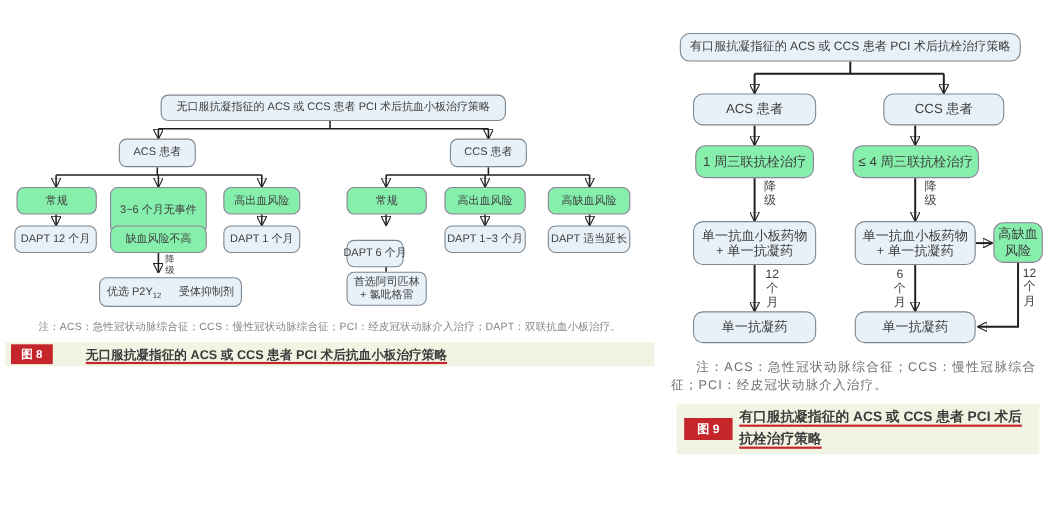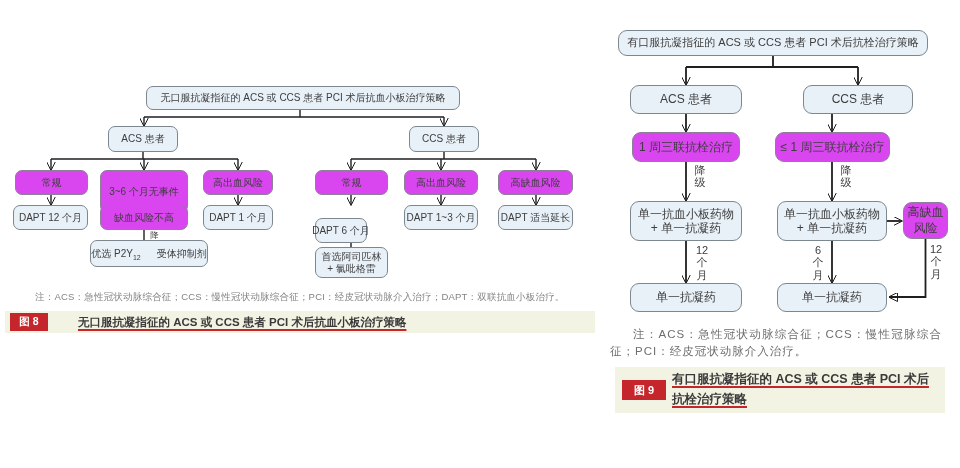--- a/index.html
+++ b/index.html
@@ -10,21 +10,21 @@
   svg.wires{position:absolute;left:0;top:0;width:960px;height:468px;}
   svg.wires path{fill:none;stroke:#1f1f1f;}
   .l8{stroke-width:1.4px;}
   .l9{stroke-width:1.8px;}
   .box{
     position:absolute;box-sizing:border-box;border:1px solid #7d8790;border-radius:7px;
     display:flex;align-items:center;justify-content:center;text-align:center;
     line-height:1.2;white-space:nowrap;padding:0 1px;color:#3d3d3d;
   }
   .blue{background:#e8f1f8;}
-  .purple{background:#d946ef;border-color:#8d7f98;}
+  .purple{background:#86efac;border-color:#8d7f98;}
   .col{flex-direction:column;}
   .wrap{white-space:normal;}
   .f8 .box{font-size:10px;}
   .f9 .box{font-size:12px;border-radius:9px;}
   .f8 .rootbox{font-size:10px;}
   .f9 .rootbox{font-size:11px;}
   .smalltxt{font-size:9px;}
   sub.p2y{font-size:7px;align-self:flex-end;margin-bottom:4px;}
   .post{margin-left:16px;}
   .vlabel{
@@ -120,21 +120,21 @@
 
     <div class="box blue" style="left:13px;top:205px;width:75px;height:25px">DAPT 12 个月</div>
     <div class="box purple" style="left:100px;top:205px;width:88px;height:25px">缺血风险不高</div>
     <div class="box blue" style="left:203px;top:205px;width:70px;height:25px">DAPT 1 个月</div>
     <div class="box blue" style="left:315px;top:218px;width:52px;height:25px">DAPT 6 个月</div>
     <div class="box blue" style="left:404px;top:205px;width:74px;height:25px">DAPT 1~3 个月</div>
     <div class="box blue" style="left:498px;top:205px;width:75px;height:25px">DAPT 适当延长</div>
 
     <div class="vlabel v8" style="left:149px;top:231px">降级</div>
 
-    <div class="box blue" style="left:90px;top:240px;width:118px;height:27px">
+    <div class="box blue" style="left:90px;top:252px;width:130px;height:27px">
       <span>优选 P2Y</span>
         <sub class="p2y">12</sub>
         <span class="post">受体抑制剂</span>
     </div>
 
     <div class="box blue col smalltxt" style="left:315px;top:247px;width:73px;height:31px">
       <div>首选阿司匹林</div>
       <div>+ 氯吡格雷</div>
     </div>
 
@@ -147,21 +147,21 @@
   </div>
 
   <div class="f9">
 
     <div class="box blue rootbox" style="left:618px;top:30px;width:310px;height:26px">有口服抗凝指征的 ACS 或 CCS 患者 PCI 术后抗栓治疗策略</div>
 
     <div class="box blue" style="left:630px;top:85px;width:112px;height:29px">ACS 患者</div>
     <div class="box blue" style="left:803px;top:85px;width:110px;height:29px">CCS 患者</div>
 
     <div class="box purple" style="left:632px;top:132px;width:108px;height:30px">1 周三联抗栓治疗</div>
-    <div class="box purple" style="left:775px;top:132px;width:115px;height:30px">≤ 1 周三联抗栓治疗</div>
+    <div class="box purple" style="left:775px;top:132px;width:115px;height:30px">≤ 4 周三联抗栓治疗</div>
 
     <div class="vlabel v9" style="left:692px;top:164px">降级</div>
     <div class="vlabel v9" style="left:838px;top:164px">降级</div>
 
     <div class="box blue col" style="left:630px;top:201px;width:112px;height:40px">
       <div>单一抗血小板药物</div>
       <div>+ 单一抗凝药</div>
     </div>
     <div class="box blue col" style="left:777px;top:201px;width:110px;height:40px">
       <div>单一抗血小板药物</div>

